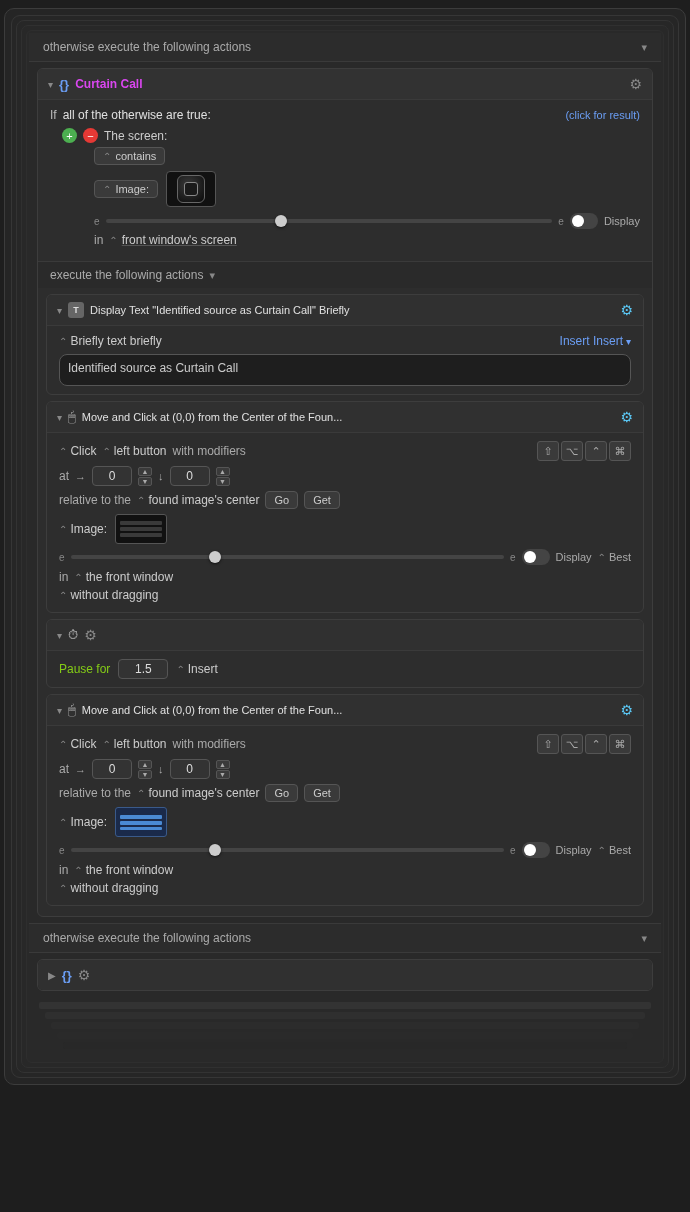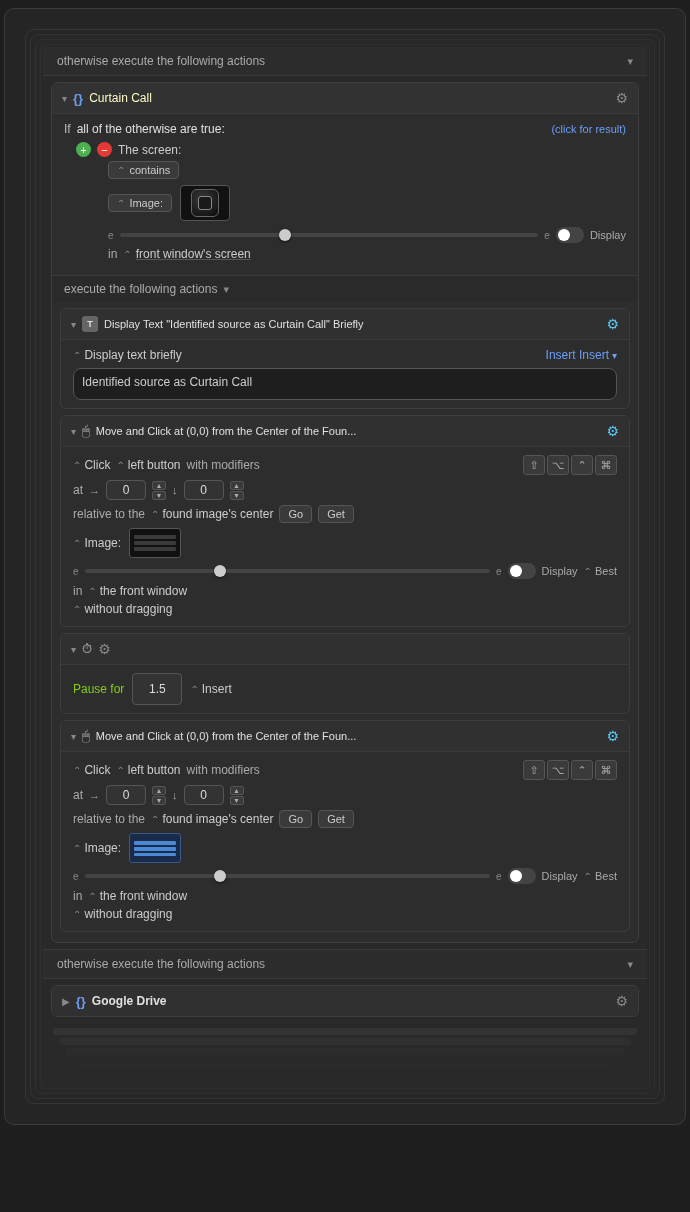--- a/index.html
+++ b/index.html
@@ -43,36 +43,36 @@
       border-bottom: 1px solid #3a3a3a;
       gap: 6px;
     }
   </style>
 </head>
 <body>
 
 <div style="background:#1e1e1e; min-height:1212px; padding:0;">
 
   <div style="border:1px solid #3c3c3c; border-radius:10px; margin:8px 4px; padding:2px; background:#252525;">
-  <div style="border:1px solid #363636; border-radius:9px; margin:18px; padding:2px; background:#262626;">
+  <div style="border:1px solid #363636; border-radius:9px; margin:4px; padding:2px; background:#262626;">
   <div style="border:1px solid #333; border-radius:8px; margin:2px; padding:2px; background:#272727;">
   <div style="border:1px solid #303030; border-radius:7px; margin:2px; padding:2px; background:#282828;">
   <div style="border:1px solid #2e2e2e; border-radius:6px; margin:2px; padding:2px; background:#292929;">
 
   <div class="otherwise-bar" style="background:#2c2c2c; padding:7px 14px; display:flex; align-items:center; justify-content:space-between; border-bottom:1px solid #3a3a3a;">
     <span style="font-size:12px; color:#aaa;">otherwise execute the following actions</span>
     <span style="color:#888; font-size:11px;">▾</span>
   </div>
 
   <div class="block-card" style="margin:6px 8px; background:#2d2d2d; border:1px solid #3d3d3d; border-radius:6px; overflow:hidden;">
 
     <div class="block-header" style="background:#323232; padding:7px 10px; display:flex; align-items:center; gap:6px; border-bottom:1px solid #3a3a3a;">
       <span style="color:#888; font-size:10px;">▾</span>
       <span style="color:#6b9ef5; font-weight:bold; font-size:13px;">{}</span>
-      <span style="font-size:12px; font-weight:400; color:#fef9c3; flex:1;">Curtain Call</span>
+      <span style="font-size:12px; font-weight:700; color:#d946ef; flex:1;">Curtain Call</span>
       <span style="color:#888; font-size:14px;">⚙</span>
     </div>
 
     <div style="padding:8px 12px;">
 
       <div style="display:flex; align-items:center; gap:6px; margin-bottom:6px;">
         <span style="color:#bbb; font-size:12px;">If</span>
         <span style="color:#e0e0e0; font-size:12px; font-weight:500;">all of the otherwise are true:</span>
         <span style="color:#6b9ef5; font-size:11px; margin-left:auto; cursor:pointer;">(click for result)</span>
       </div>
@@ -138,21 +138,21 @@
           <div style="width:16px; height:16px; background:#666; border-radius:3px; display:flex; align-items:center; justify-content:center; flex-shrink:0;">
             <span style="color:#ddd; font-size:9px; font-weight:bold;">T</span>
           </div>
           <span style="font-size:11px; font-weight:500; color:#e0e0e0; flex:1; overflow:hidden; text-overflow:ellipsis; white-space:nowrap;">Display Text "Identified source as Curtain Call" Briefly</span>
           <span style="color:#5bc8f5; font-size:14px;">⚙</span>
         </div>
         <div style="padding:8px 12px;">
           <div style="display:flex; align-items:center; gap:6px; margin-bottom:6px;">
             <div style="display:inline-flex; align-items:center; gap:3px; cursor:pointer;">
               <span style="font-size:10px; color:#888;">⌃</span>
-              <span style="font-size:12px; color:#ccc;">Display text briefly</span>
+              <span style="font-size:12px; color:#ccc;">Briefly text briefly</span>
             </div>
             <div style="margin-left:auto; display:inline-flex; align-items:center; gap:3px; cursor:pointer;">
               <span style="color:#6b9ef5; font-size:12px;">Insert Insert</span>
               <span style="color:#6b9ef5; font-size:10px;">▾</span>
             </div>
           </div>
           <div style="background:#1e1e1e; border:1px solid #555; border-radius:8px; padding:6px 8px; min-height:32px;">
             <span style="font-size:12px; color:#ccc;">Identified source as Curtain Call</span>
           </div>
         </div>
@@ -259,21 +259,21 @@
 
       <div style="margin:6px 8px; background:#2d2d2d; border:1px solid #3d3d3d; border-radius:6px; overflow:hidden;">
         <div style="background:#303030; padding:7px 10px; display:flex; align-items:center; gap:6px; border-bottom:1px solid #3a3a3a;">
           <span style="color:#888; font-size:10px;">▾</span>
           <span style="font-size:13px;">⏱</span>
           <span style="color:#888; font-size:14px;">⚙</span>
         </div>
         <div style="padding:8px 12px;">
           <div style="display:flex; align-items:center; gap:8px;">
             <span style="color:#84cc16; font-size:12px;">Pause for</span>
-            <input type="text" value="1.5" style="width: 50px; background: rgb(51, 51, 51); border: 1px solid rgb(85, 85, 85); border-radius: 4px; color: rgb(221, 221, 221); font-size: 12px; padding: 8px 6px; text-align: center;">
+            <input type="text" value="1.5" style="width: 50px; background: rgb(51, 51, 51); border: 1px solid rgb(85, 85, 85); border-radius: 4px; color: rgb(221, 221, 221); font-size: 12px; padding: 2px 6px; text-align: center;">
             <div style="display:inline-flex; align-items:center; gap:3px; cursor:pointer;">
               <span style="font-size:10px; color:#888;">⌃</span>
               <span style="font-size:12px; color:#ccc;">Insert</span>
             </div>
           </div>
         </div>
       </div>
 
       <div style="margin:6px 8px; background:#2d2d2d; border:1px solid #3d3d3d; border-radius:6px; overflow:hidden;">
         <div style="background:#303030; padding:7px 10px; display:flex; align-items:center; gap:6px; border-bottom:1px solid #3a3a3a;">
@@ -380,21 +380,20 @@
 
   <div style="background:#2c2c2c; padding:7px 14px; display:flex; align-items:center; justify-content:space-between; border-top:1px solid #3a3a3a; border-bottom:1px solid #3a3a3a; margin-top:4px;">
     <span style="font-size:12px; color:#aaa;">otherwise execute the following actions</span>
     <span style="color:#888; font-size:11px;">▾</span>
   </div>
 
   <div style="margin:6px 8px 4px; background:#2d2d2d; border:1px solid #3d3d3d; border-radius:6px; overflow:hidden;">
     <div style="background:#303030; padding:7px 10px; display:flex; align-items:center; gap:6px;">
       <span style="color:#888; font-size:10px;">▶</span>
       <span style="color:#6b9ef5; font-weight:bold; font-size:13px;">{}</span>
-      <span style="font-size:12px; font-weight:600; color:#e0e0e0; flex:1;">Google Drive</span>
       <span style="color:#888; font-size:14px;">⚙</span>
     </div>
   </div>
 
   <div style="padding:4px 10px 8px;">
     <div style="height:7px; background:#333; border-radius:2px; margin:3px 0;"></div>
     <div style="height:7px; background:#2f2f2f; border-radius:2px; margin:3px 6px;"></div>
     <div style="height:7px; background:#2c2c2c; border-radius:2px; margin:3px 12px;"></div>
     <div style="height:7px; background:#2a2a2a; border-radius:2px; margin:3px 18px;"></div>
     <div style="height:7px; background:#282828; border-radius:2px; margin:3px 24px;"></div>

